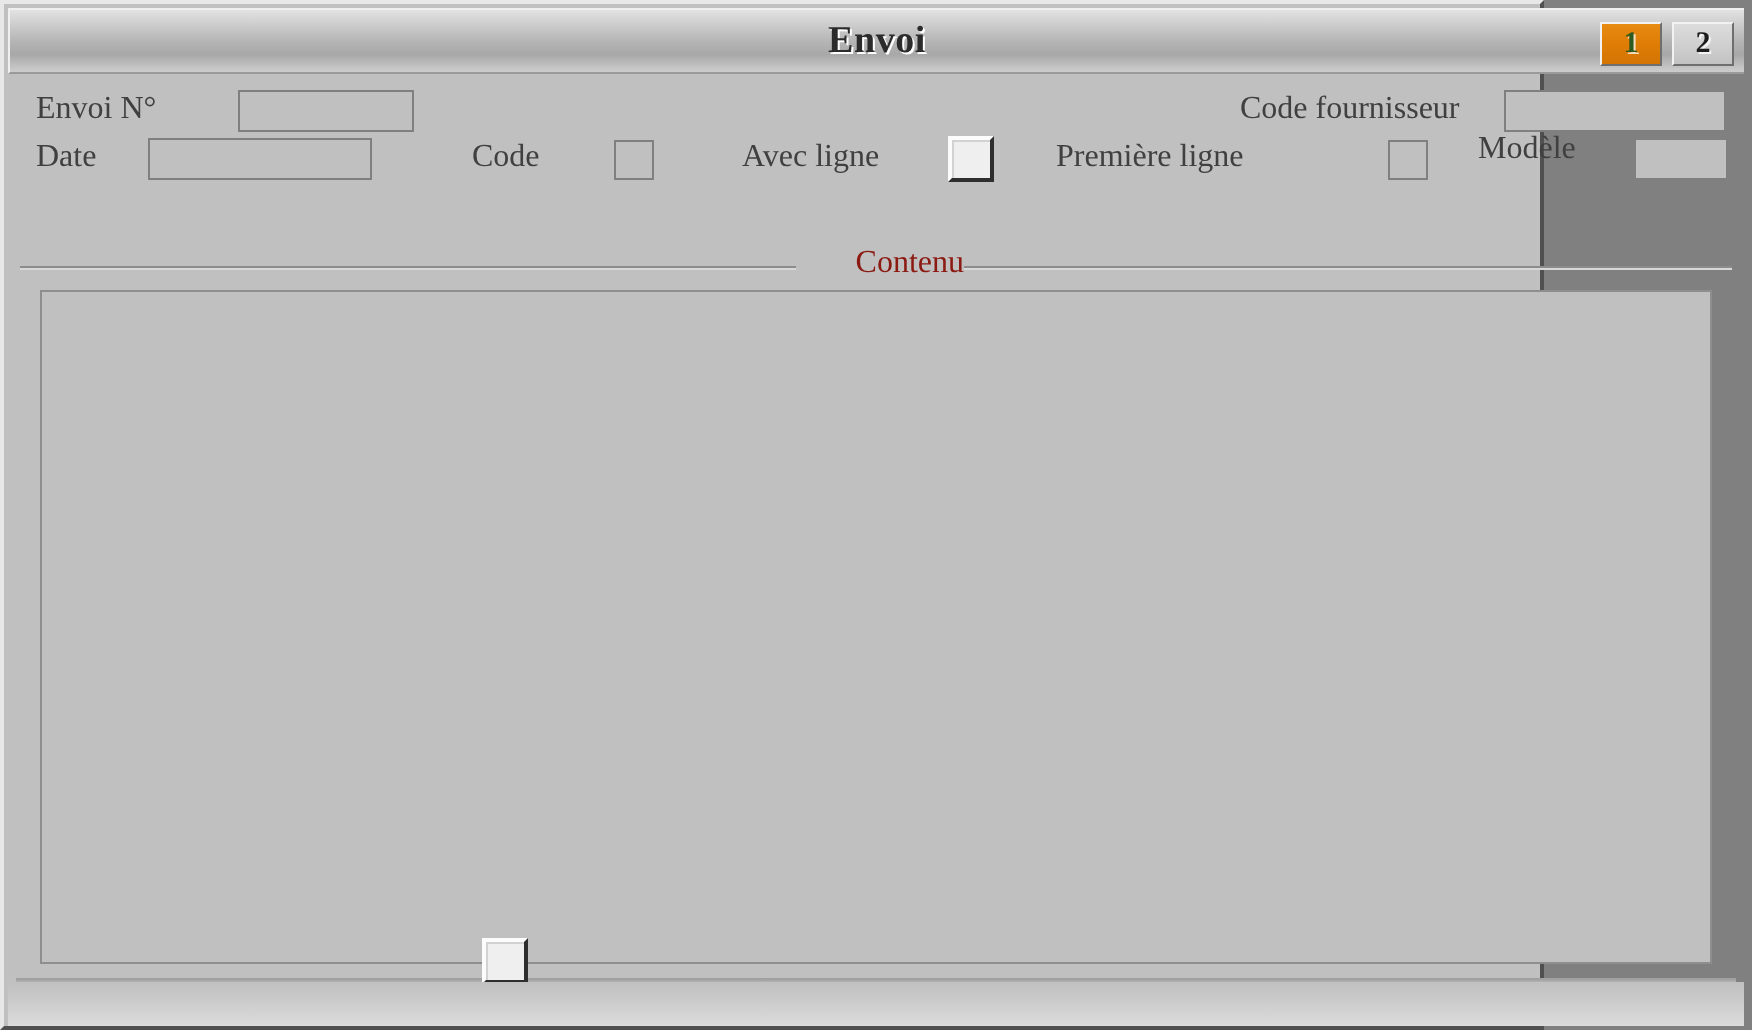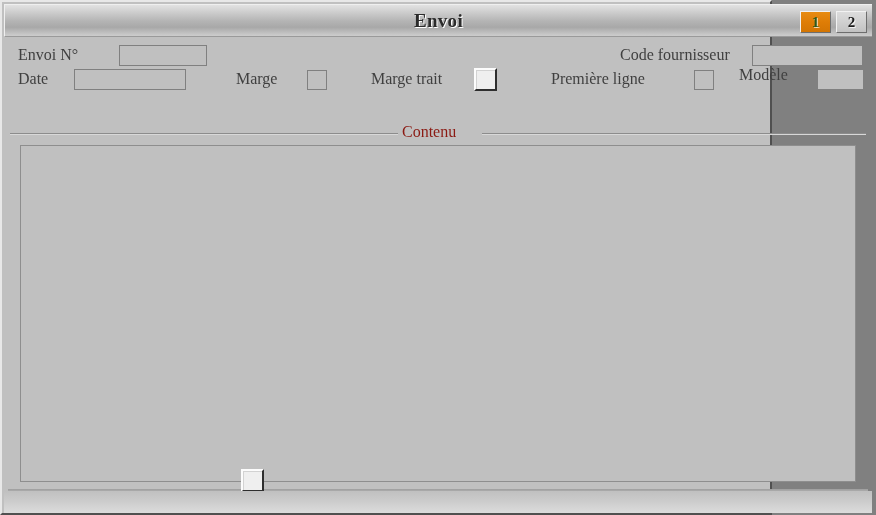--- a/index.html
+++ b/index.html
@@ -120,21 +120,21 @@
     top: 10px; height: 2px;
     border-top: 1px solid #8c8c8c;
     border-bottom: 1px solid #d8d8d8;
   }
   #rule-left  { left: 6px;  width: 388px; }
   #rule-right { left: 478px; width: 384px; }
   #legend-text {
     position: absolute;
     left: 398px; top: 0;
     width: 80px;
-    text-align: left;
+    text-align: right;
     font-size: 16px;
     color: #8b1a13;
   }
 
   
   #content-box {
     position: absolute;
     left: 16px; top: 108px;
     width: 836px; height: 337px;
     background: #c0c0c0;
@@ -169,27 +169,27 @@
 
     <div class="lbl" style="left:14px; top:9px;">Envoi N°</div>
     <div class="field" style="left:115px; top:8px; width:88px; height:21px;" title=""></div>
 
     <div class="lbl" style="left:580px; top:9px;margin-left:36px;">Code fournisseur</div>
     <div class="field" style="left:748px; top:8px; width:111px; height:21px;" title=""></div>
 
     <div class="lbl" style="left:14px; top:33px;">Date</div>
     <div class="field" style="left:70px; top:32px; width:112px; height:21px;" title=""></div>
 
-    <div class="lbl" style="left:232px; top:33px;">Marge</div>
+    <div class="lbl" style="left:232px; top:33px;">Code</div>
     <div class="chk-flat" style="left:303px; top:33px;"></div>
 
-    <div class="lbl" style="left:367px; top:33px;">Marge trait</div>
+    <div class="lbl" style="left:367px; top:33px;">Avec ligne</div>
     <div class="chk-raised" style="left:470px; top:31px;"></div>
 
-    <div class="lbl" style="left:547px; top:33px;">Première ligne</div>
+    <div class="lbl" style="left:524px; top:33px;">Première ligne</div>
     <div class="chk-flat" style="left:690px; top:33px;"></div>
 
     <div class="lbl" style="left:735px; top:29px;">Modèle</div>
     <div class="field" style="left:813px; top:32px; width:47px; height:21px;" title=""></div>
 
     <div id="legend">
       <div class="rule" id="rule-left"></div>
       <div id="legend-text">Contenu</div>
       <div class="rule" id="rule-right"></div>
     </div>

